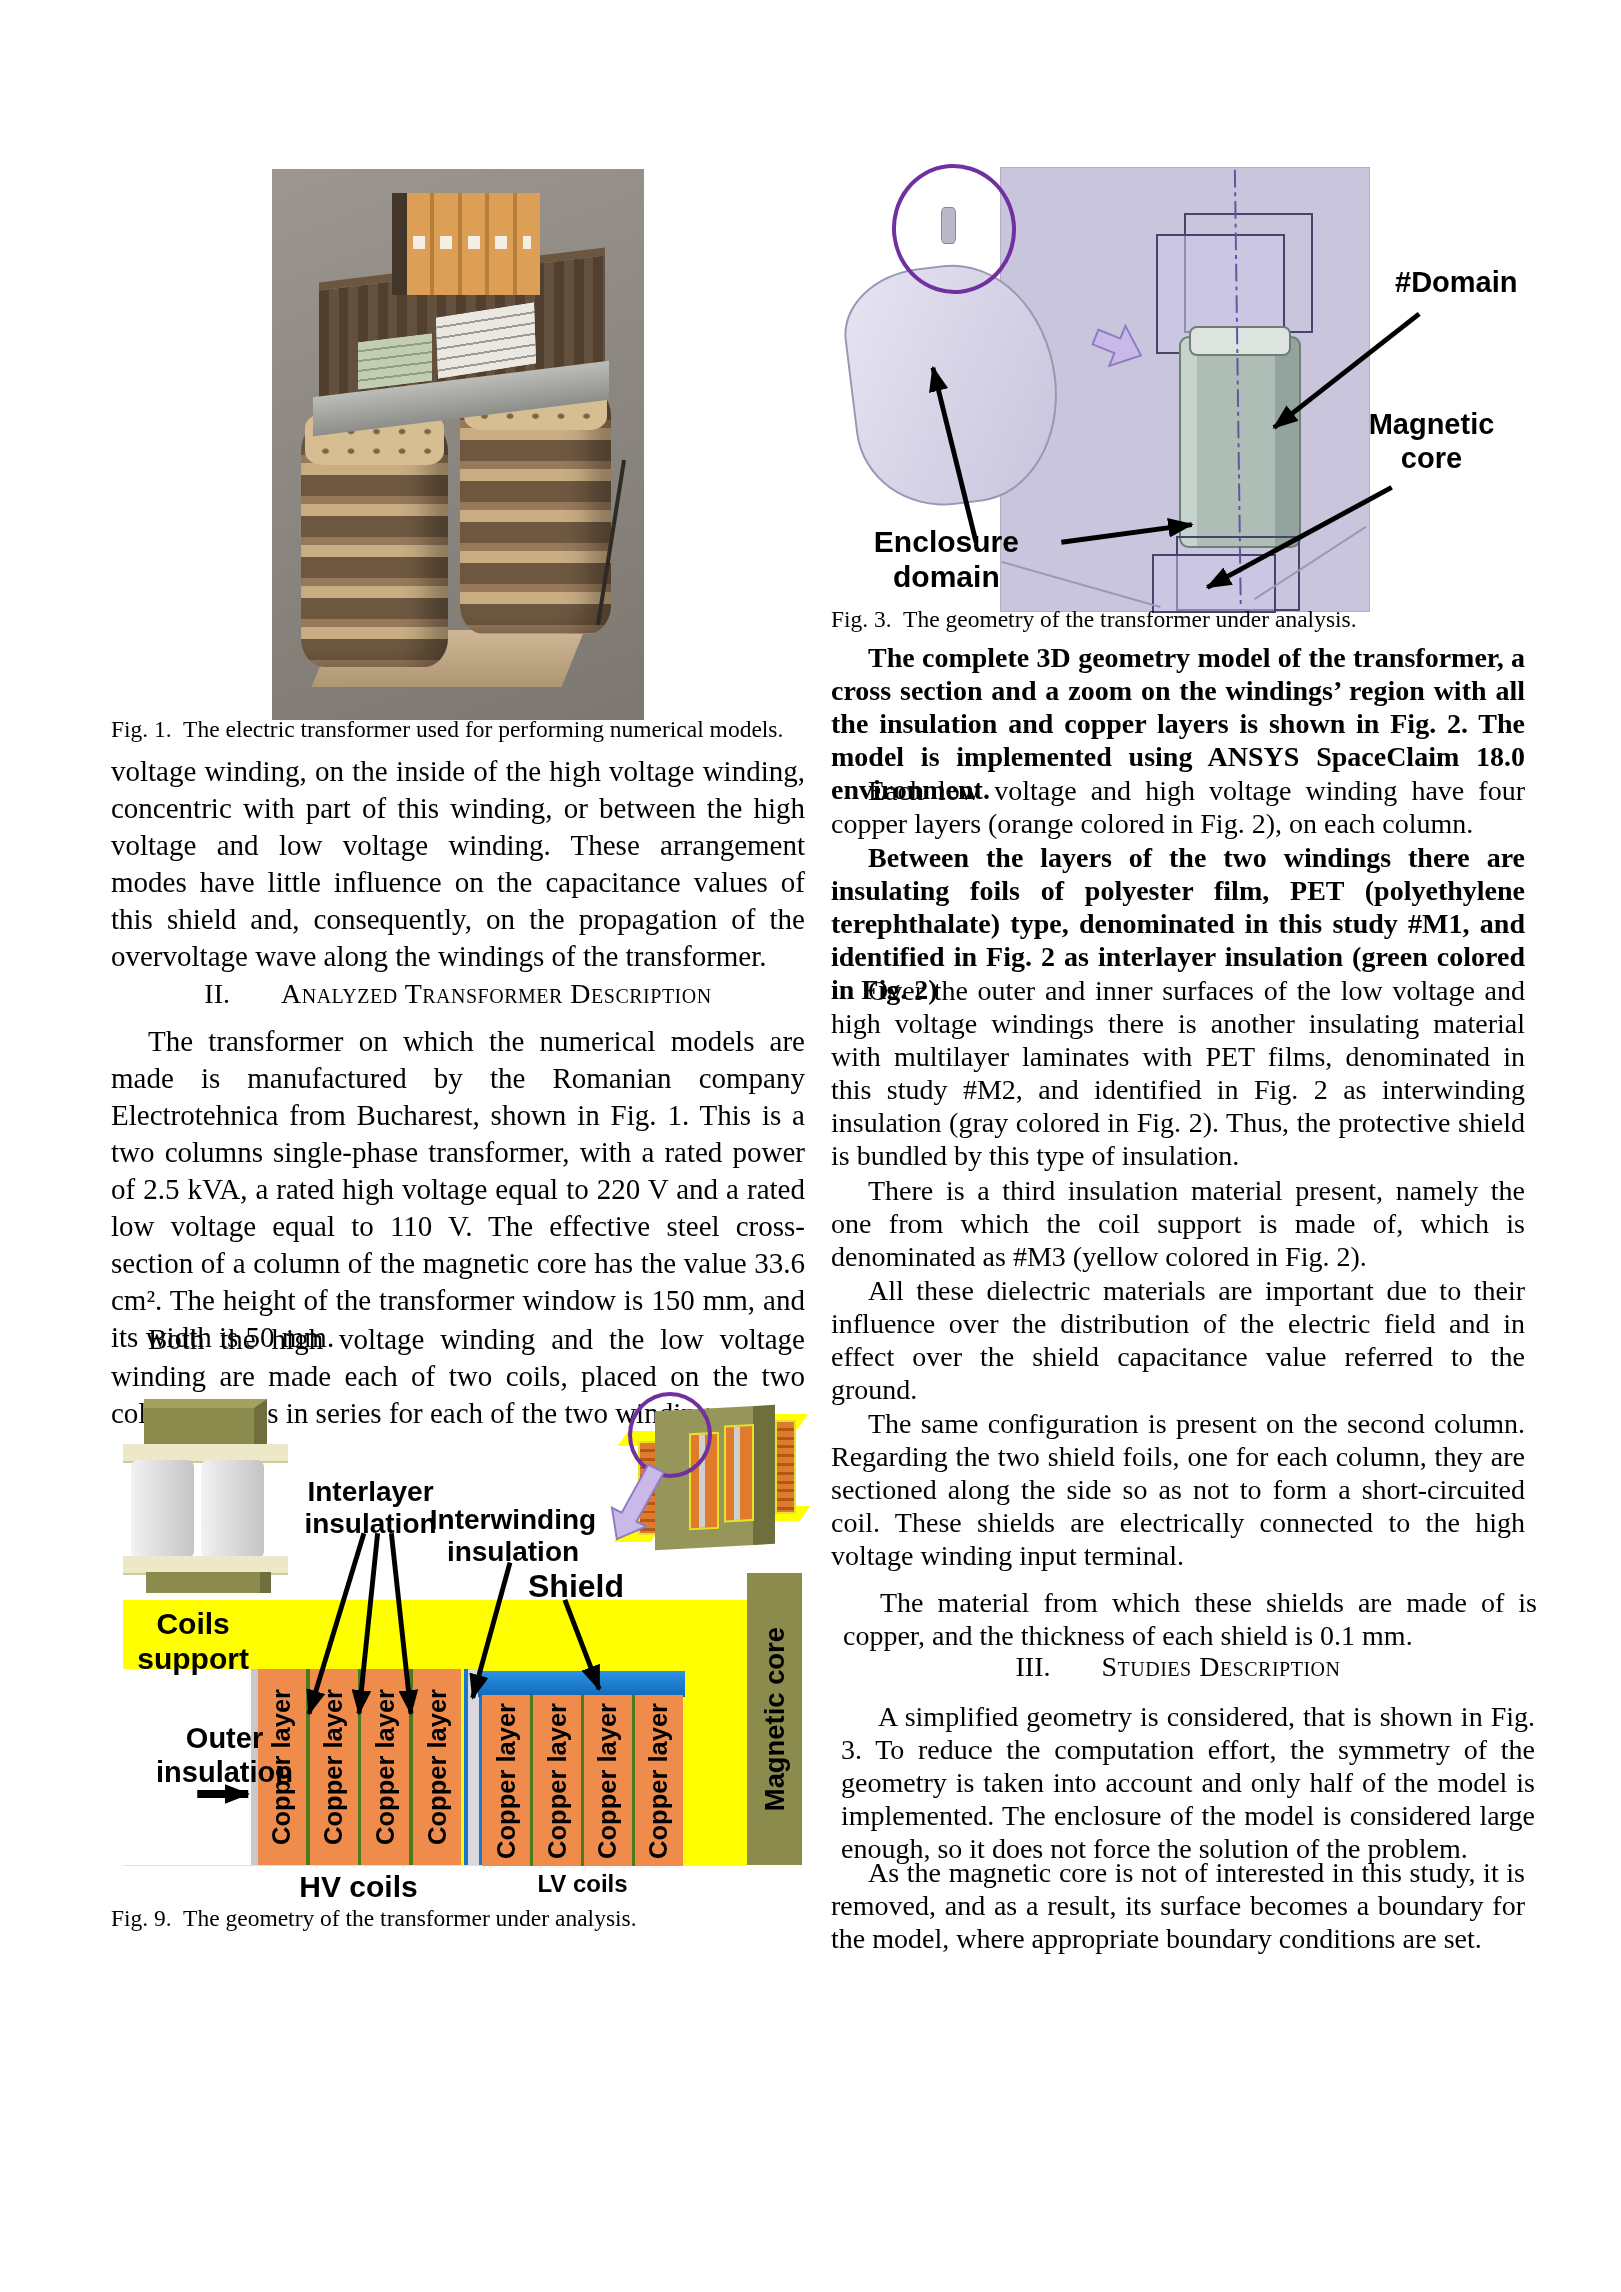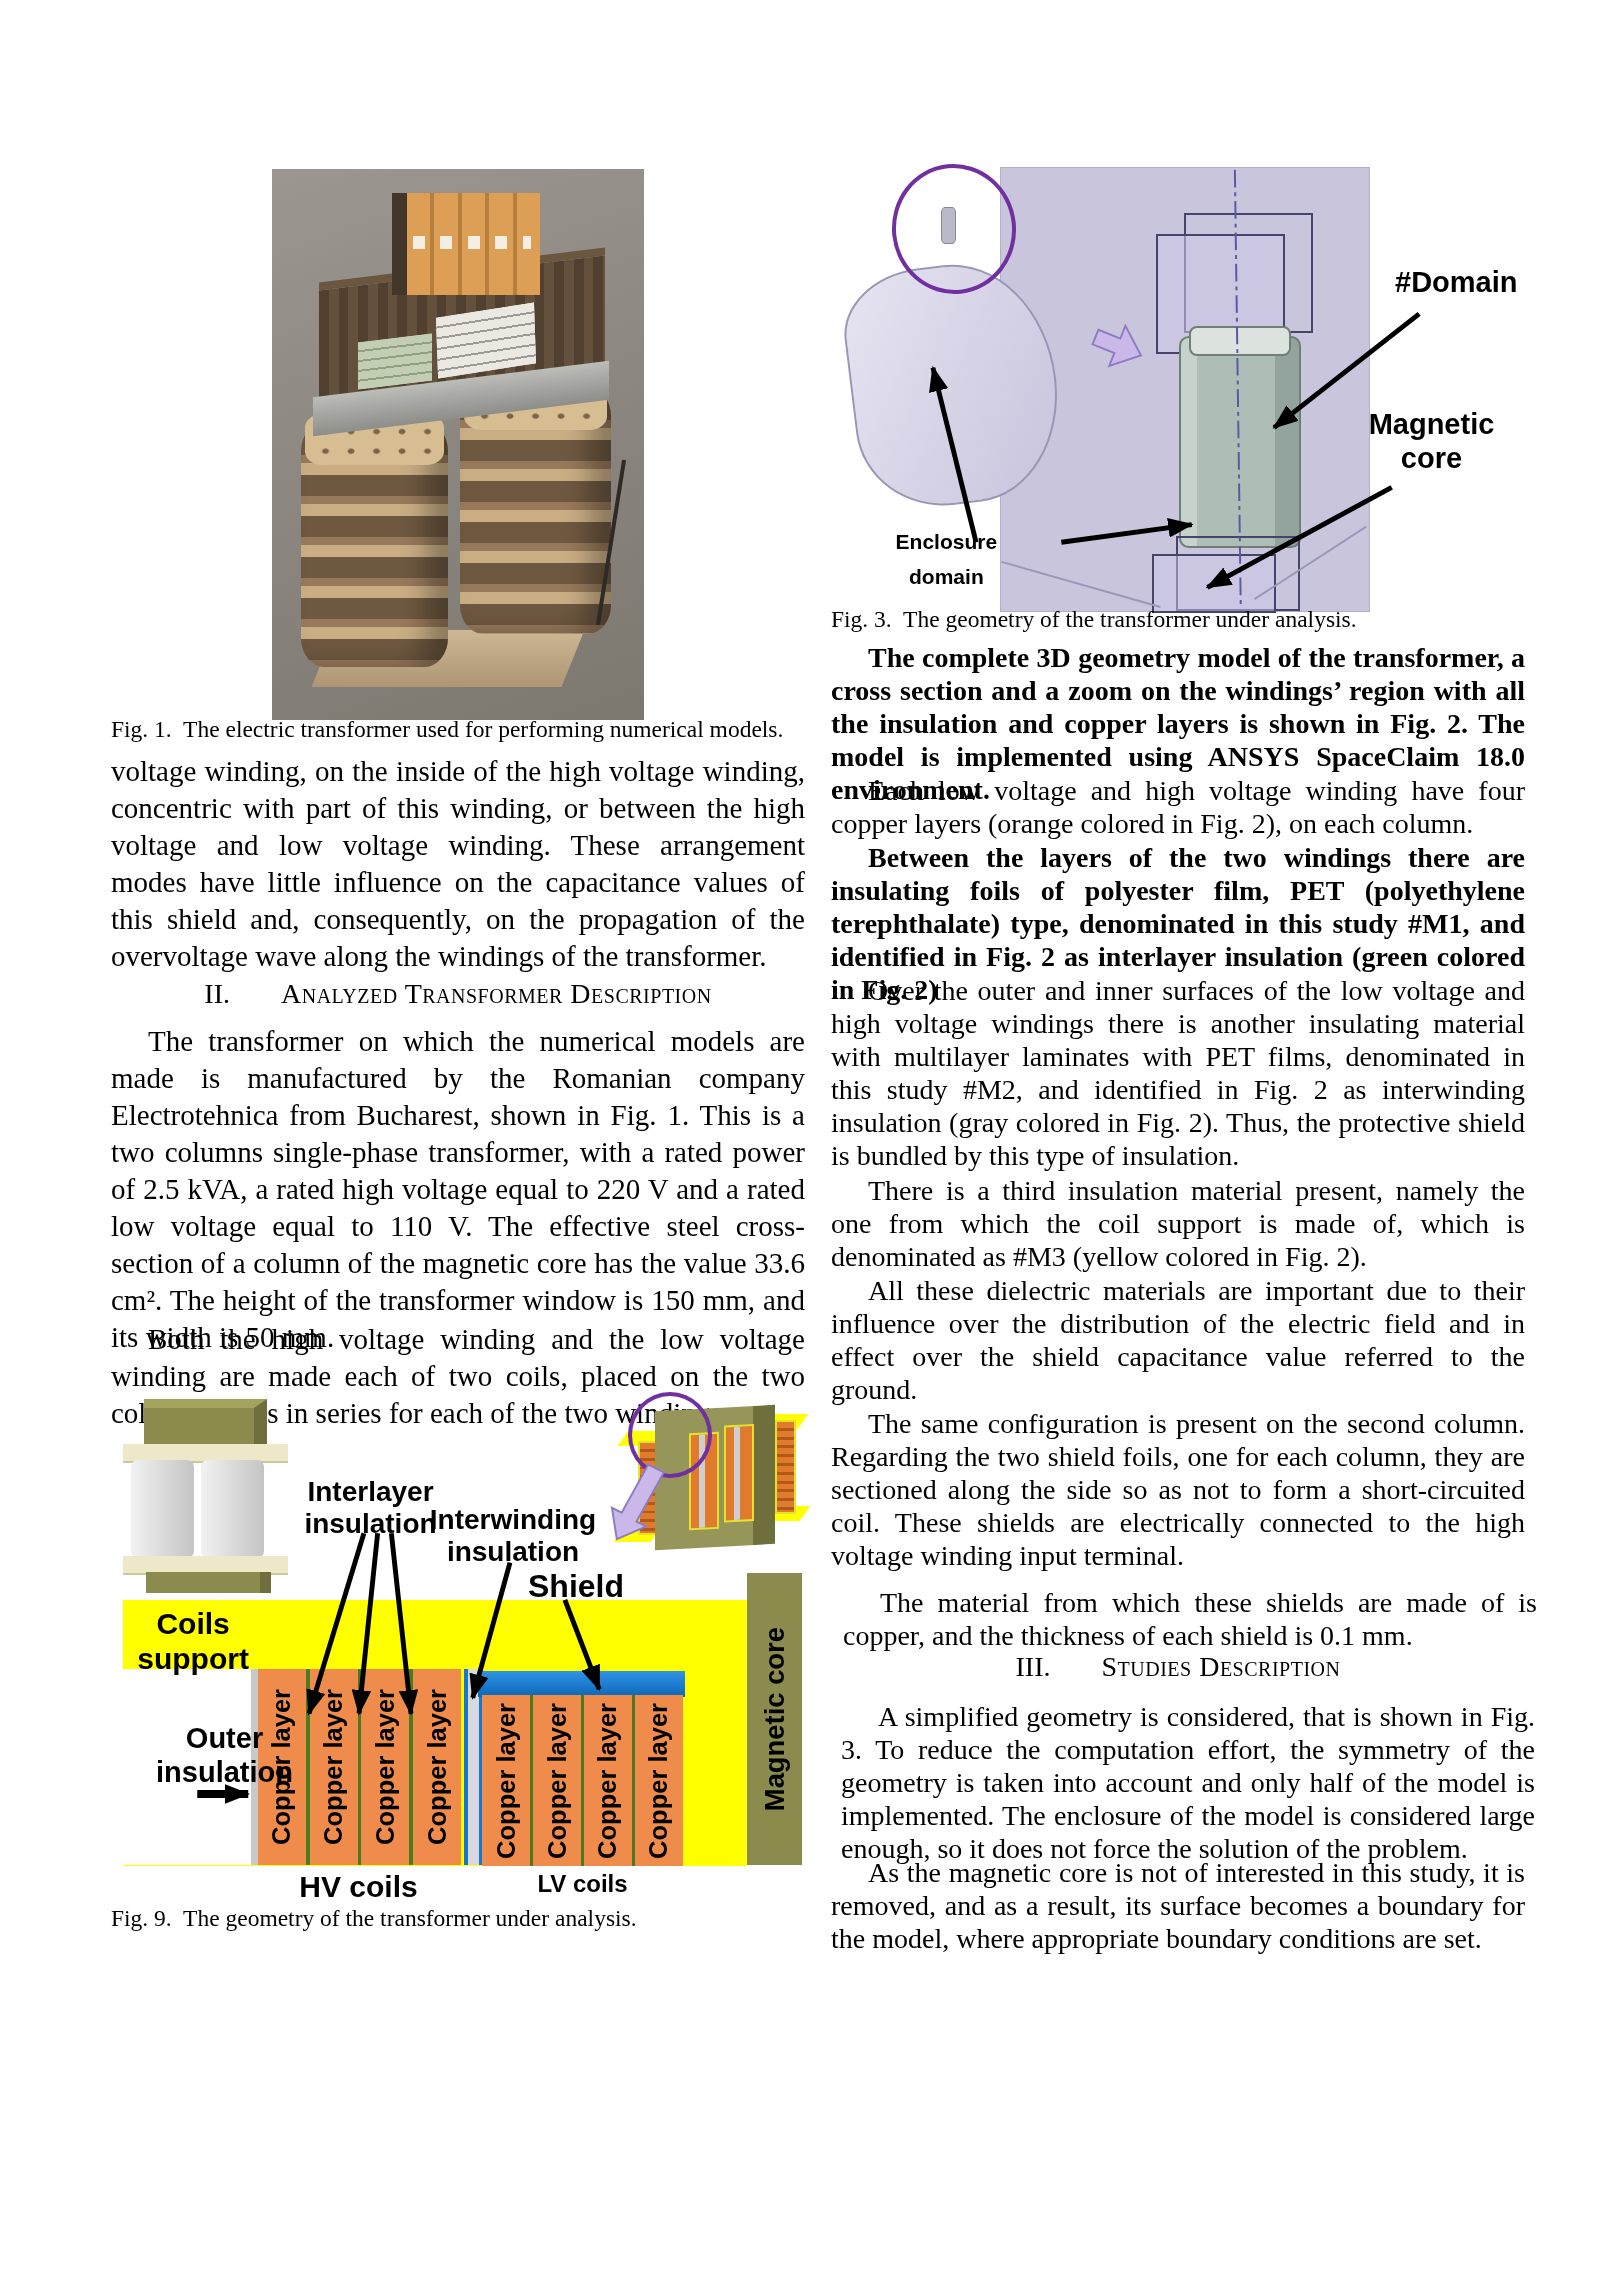--- a/index.html
+++ b/index.html
@@ -108,21 +108,21 @@
           border-radius:45% 55% 50% 50%/30% 60% 55% 40%;
           background:linear-gradient(120deg,#E7E4F2,#C7C3DC);border:2px solid #9a97b5;
           transform:rotate(-7deg);}
   .f3-ring{position:absolute;left:61px;top:61px;width:116px;height:122px;border:4.9px solid #7030A0;
           border-radius:50%;transform:rotate(-6deg);}
   .f3-pin{position:absolute;left:110px;top:104px;width:12.7px;height:35px;background:#b9b9c9;
           border:1px solid #86869a;border-radius:3.9px/5.9px;}
   .f3-svg{position:absolute;left:0;top:0;width:696px;height:507px;}
   .l-domain{left:564px;top:163px;width:137px;font-size:29px;text-align:left;}
   .l-f3core{left:527px;top:304px;width:147px;font-size:29px;line-height:34px;}
-  .l-enclosure{left:27.4px;top:421px;width:176px;font-size:21px;line-height:35px;}
+  .l-enclosure{left:27.4px;top:421px;width:176px;font-size:30px;line-height:35px;}
 </style>
 </head>
 <body>
 
 <div class="page">
 
   <div class="abs photo">
     <div class="ph-pallet"></div>
     <div class="ph-coil" style="left:29px;top:253px;width:147px;height:245px;"></div>
     <div class="ph-coil" style="left:188px;top:218px;width:151px;height:247px;"></div>

